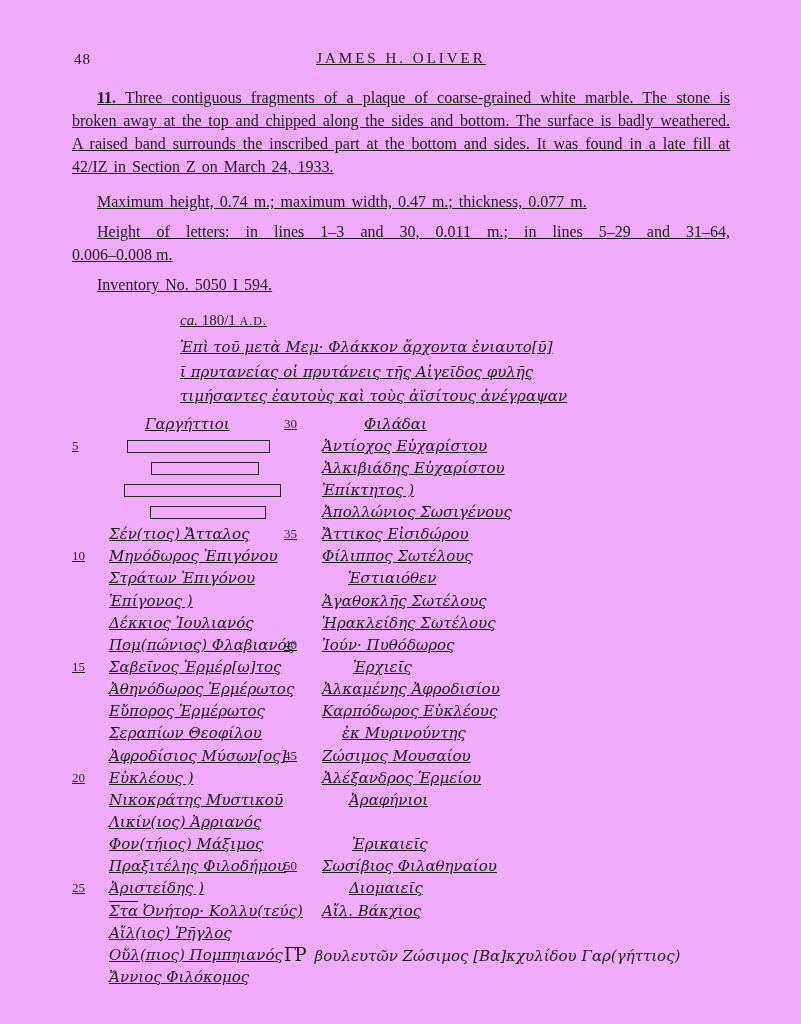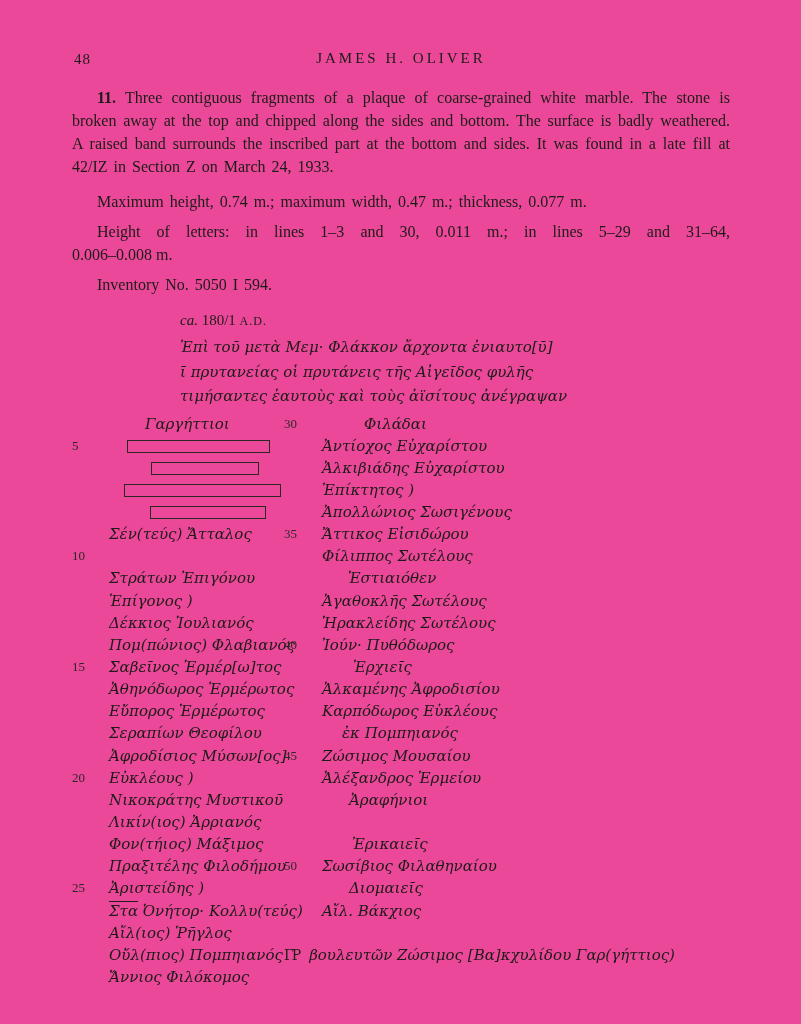--- a/index.html
+++ b/index.html
@@ -1,25 +1,26 @@
 <!DOCTYPE html>
 <html><head>
 <meta charset="utf-8">
 <style>
   * { margin:0; padding:0; box-sizing:border-box; }
   html,body { background:#e9e7e2; }
   .page {
     position:relative;
     width:801px; height:1024px;
     margin:0 auto;
-    background:#ec4899;
+    background:#f0abfc;
     color:#1d1b18;
     font-family:"Liberation Serif", serif;
     padding:50px 71px 0 72px;
     overflow:hidden;
+    text-decoration:underline;
   }
   
   .page-header { position:relative; height:20px; font-size:15px; }
   .page-num { position:absolute; left:2px; top:1px; letter-spacing:1px; }
   .running-head { display:block; text-align:center; letter-spacing:3px; }
 
   
   .body-para {
     font-size:16px; line-height:23px;
     text-align:justify; word-spacing:2px;
@@ -56,21 +57,21 @@
     vertical-align:-2px;
   }
   .overline { text-decoration:overline;text-align:right; }
 
   .ins-footer {
     position:absolute; left:212px; top:531px;
     height:22.15px; line-height:22.15px; white-space:nowrap;
   }
   .monogram {
     font-family:"DejaVu Serif", serif; font-style:normal;
-    font-size:14px; letter-spacing:-2px; margin-right:10px;
+    font-size:18px; letter-spacing:-2px; margin-right:10px;
   }
 </style>
 </head>
 <body>
 
 <div class="page">
 
   <header class="page-header">
     <span class="page-num">48</span>
     <span class="running-head">JAMES H. OLIVER</span>
@@ -118,24 +119,25 @@
           <div class="ins-row">
             <span class="ins-num"></span>
             <span class="ins-text greek"><span class="erasure" style="width: 157px; margin-left: 15px;"></span></span>
           </div>
           <div class="ins-row">
             <span class="ins-num"></span>
             <span class="ins-text greek"><span class="erasure" style="width: 116px; margin-left: 41px;"></span></span>
           </div>
           <div class="ins-row">
             <span class="ins-num"></span>
-            <span class="ins-text greek">Σέν(τεύς) Ἄτταλος</span>
+            <span class="ins-text greek">Σέν(τιος) Ἄτταλος</span>
           </div>
           <div class="ins-row">
             <span class="ins-num">10</span>
+            <span class="ins-text greek">Μηνόδωρος Ἐπιγόνου</span>
           </div>
           <div class="ins-row">
             <span class="ins-num"></span>
             <span class="ins-text greek">Στράτων Ἐπιγόνου</span>
           </div>
           <div class="ins-row">
             <span class="ins-num"></span>
             <span class="ins-text greek">Ἐπίγονος )</span>
           </div>
           <div class="ins-row">
@@ -259,21 +261,21 @@
           <div class="ins-row">
             <span class="ins-num"></span>
             <span class="ins-text greek">Ἀλκαμένης Ἀφροδισίου</span>
           </div>
           <div class="ins-row">
             <span class="ins-num"></span>
             <span class="ins-text greek">Καρπόδωρος Εὐκλέους</span>
           </div>
           <div class="ins-row">
             <span class="ins-num"></span>
-            <span class="ins-text greek" style="padding-left: 20px;">ἐκ Πομπηιανός</span>
+            <span class="ins-text greek" style="padding-left: 20px;">ἐκ Μυρινούντης</span>
           </div>
           <div class="ins-row">
             <span class="ins-num">45</span>
             <span class="ins-text greek">Ζώσιμος Μουσαίου</span>
           </div>
           <div class="ins-row">
             <span class="ins-num"></span>
             <span class="ins-text greek">Ἀλέξανδρος Ἑρμείου</span>
           </div>
           <div class="ins-row">

